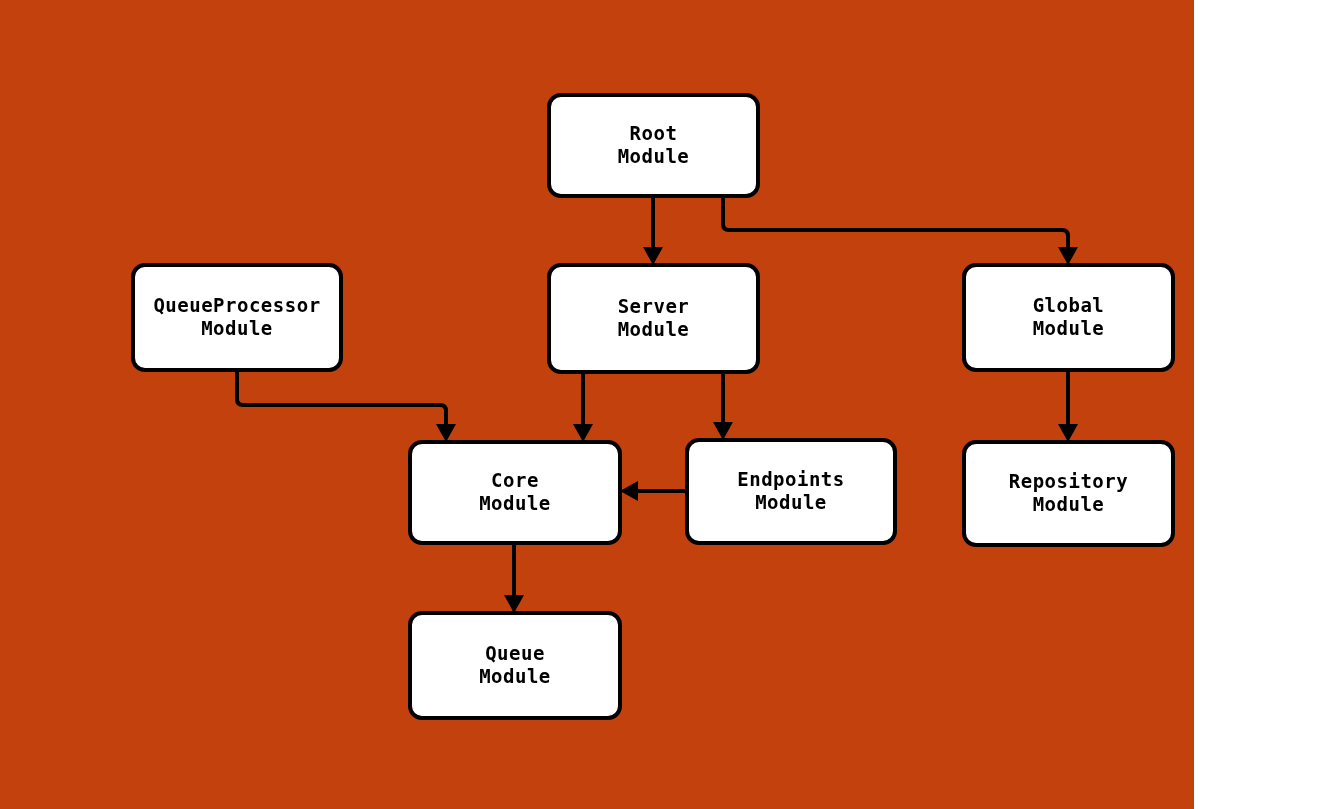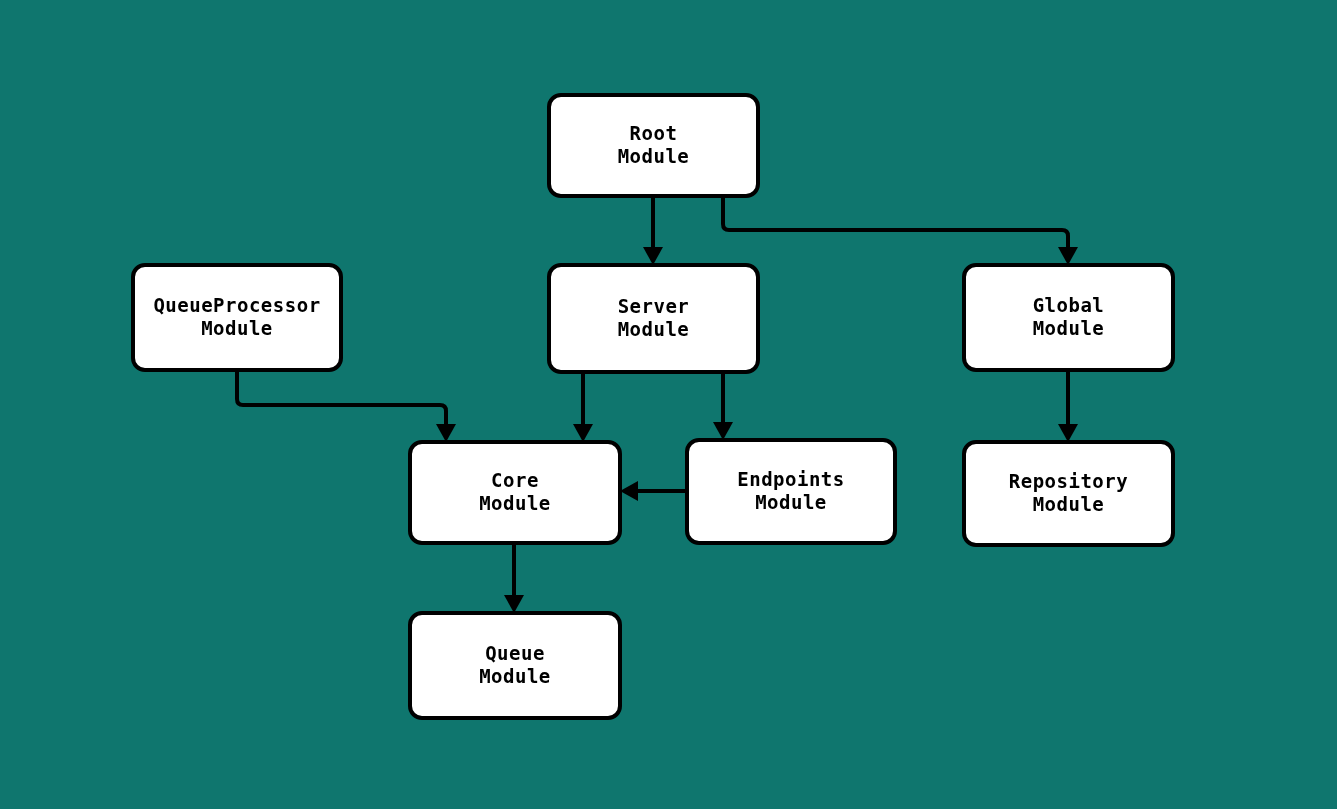--- a/index.html
+++ b/index.html
@@ -9,23 +9,23 @@
     background: #ffffff;
   }
   body {
     width: 1337px;
     height: 809px;
     overflow: hidden;
     font-family: "DejaVu Sans Mono", "Liberation Mono", monospace;
   }
   #diagram-canvas {
     position: relative;
-    width: 1337px;
+    width: 1194px;
     height: 809px;
-    background: #0f766e;
+    background: #c2410c;
   }
   svg.diagram-svg {
     position: absolute;
     top: 0;
     left: 0;
     width: 1337px;
     height: 809px;
     display: block;
   }
   .node-rect {

